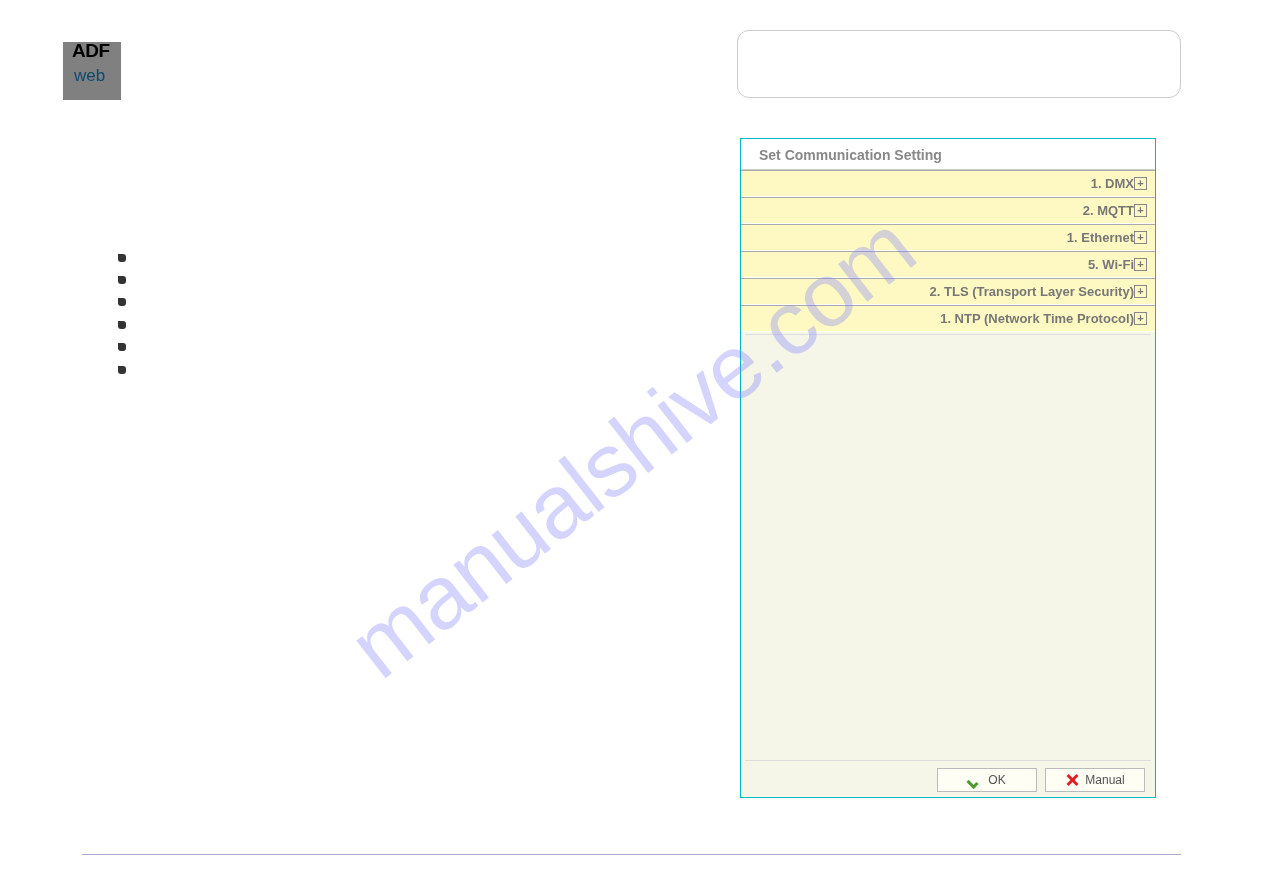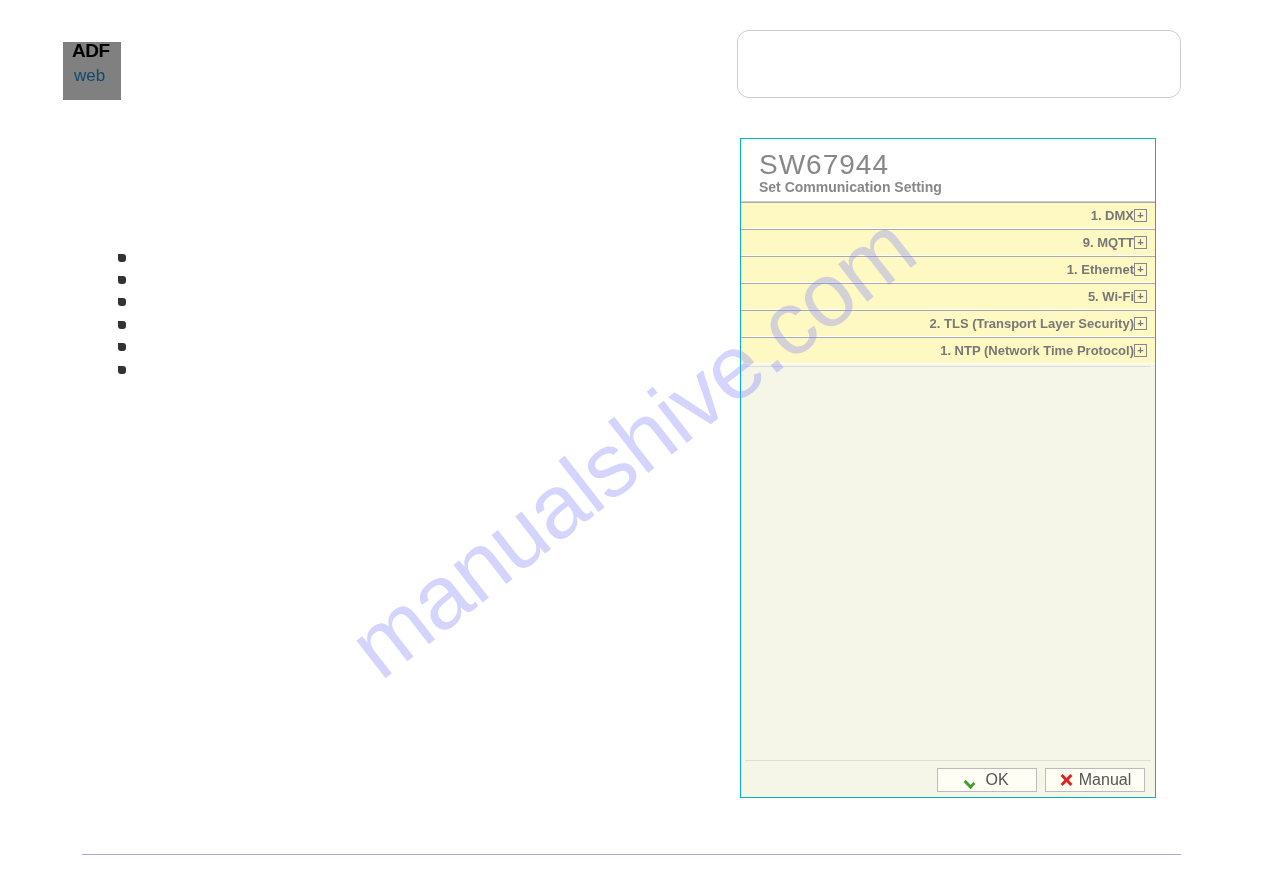--- a/index.html
+++ b/index.html
@@ -29,21 +29,21 @@
 .tb-label { font-size: 11px; color: #000; }
 .tb-close { position: absolute; right: 8px; top: 5px; width: 18px; height: 18px; display: flex; align-items: center; justify-content: center; font-size: 15px; color: #000; cursor: pointer; }
 .header-area { background: #fff; padding: 10px 18px 6px 18px; border-bottom: 1px solid #ccc; }
 .hdr-big { font-size: 28px; color: #888; font-weight: 400; letter-spacing: 1px; }
 .hdr-sub { font-size: 14px; color: #888; font-weight: bold; margin-top: -2px; }
 .section-list { }
 .sec-row { background: #fef9c3; border-top: 1px solid #aaa; border-bottom: 1px solid #fff; height: 27px; display: flex; align-items: center; justify-content: flex-end; padding: 0 8px 0 18px; font-size: 13px; color: #777; font-weight: bold; cursor: pointer; }
 .plus-box { width: 13px; height: 13px; border: 1px solid #888; display: flex; align-items: center; justify-content: center; font-size: 11px; line-height: 1; color: #777; }
 .body-fill { flex: 1; background: #f5f5e8; border: 1px solid #ddd; border-left: none; border-right: none; margin: 2px 4px; }
 .btn-bar { height: 34px; display: flex; justify-content: flex-end; align-items: center; gap: 8px; padding: 0 10px; }
-.btn { width: 100px; height: 24px; background: #fefef4; border: 1px solid #bbb; display: flex; align-items: center; justify-content: center; gap: 6px; font-size: 16px; color: #555; cursor: pointer; }
+.btn { width: 100px; height: 24px; background: #fefef4; border: 1px solid #bbb; display: flex; align-items: center; justify-content: center; gap: 6px; font-size: 12px; color: #555; cursor: pointer; }
 .ico-ok { width: 14px; height: 10px; position: relative; }
 .ico-ok::before { content: ""; position: absolute; left: 1px; top: 3px; width: 4px; height: 7px; border-left: 3px solid #4a9b2e; border-bottom: 3px solid #4a9b2e; transform: rotate(-45deg); }
 .ico-cancel { width: 14px; height: 14px; position: relative; }
 .ico-cancel::before, .ico-cancel::after { content: ""; position: absolute; left: 6px; top: 0; width: 3px; height: 14px; background: #d22; }
 .ico-cancel::before { transform: rotate(45deg); }
 .ico-cancel::after { transform: rotate(-45deg); }
 
 .wm { position: absolute; left: 50%; top: 50%; transform: translate(-50%,-50%) rotate(-38deg); font-size: 90px; color: rgba(120,120,255,0.32); font-family: Arial, sans-serif; pointer-events: none; white-space: nowrap; z-index: 20; letter-spacing: -1px; }
 
 .bottom-line { position: absolute; left: 82px; right: 82px; bottom: 38px; height: 1px; background: #aac; }
@@ -80,30 +80,29 @@
       <div class="bullet-row"><span class="bullet-dot"></span><span>MQTT</span></div>
       <div class="bullet-row"><span class="bullet-dot"></span><span>Ethernet</span></div>
       <div class="bullet-row"><span class="bullet-dot"></span><span>Wi-Fi</span></div>
       <div class="bullet-row"><span class="bullet-dot"></span><span>TLS (Transport Layer Security)</span></div>
       <div class="bullet-row"><span class="bullet-dot"></span><span>NTP (Network Time Protocol)</span></div>
     </div>
   </div>
 
   <div class="window">
     <div class="header-area">
-      <div class="hdr-big">SW67944</div>
       <div class="hdr-sub">Set Communication Setting</div>
     </div>
     <div class="section-list">
       <div class="sec-row">
           <span>1. DMX</span>
           <span class="plus-box">+</span>
         </div>
       <div class="sec-row">
-          <span>9. MQTT</span>
+          <span>2. MQTT</span>
           <span class="plus-box">+</span>
         </div>
       <div class="sec-row">
           <span>1. Ethernet</span>
           <span class="plus-box">+</span>
         </div>
       <div class="sec-row">
           <span>5. Wi-Fi</span>
           <span class="plus-box">+</span>
         </div>

